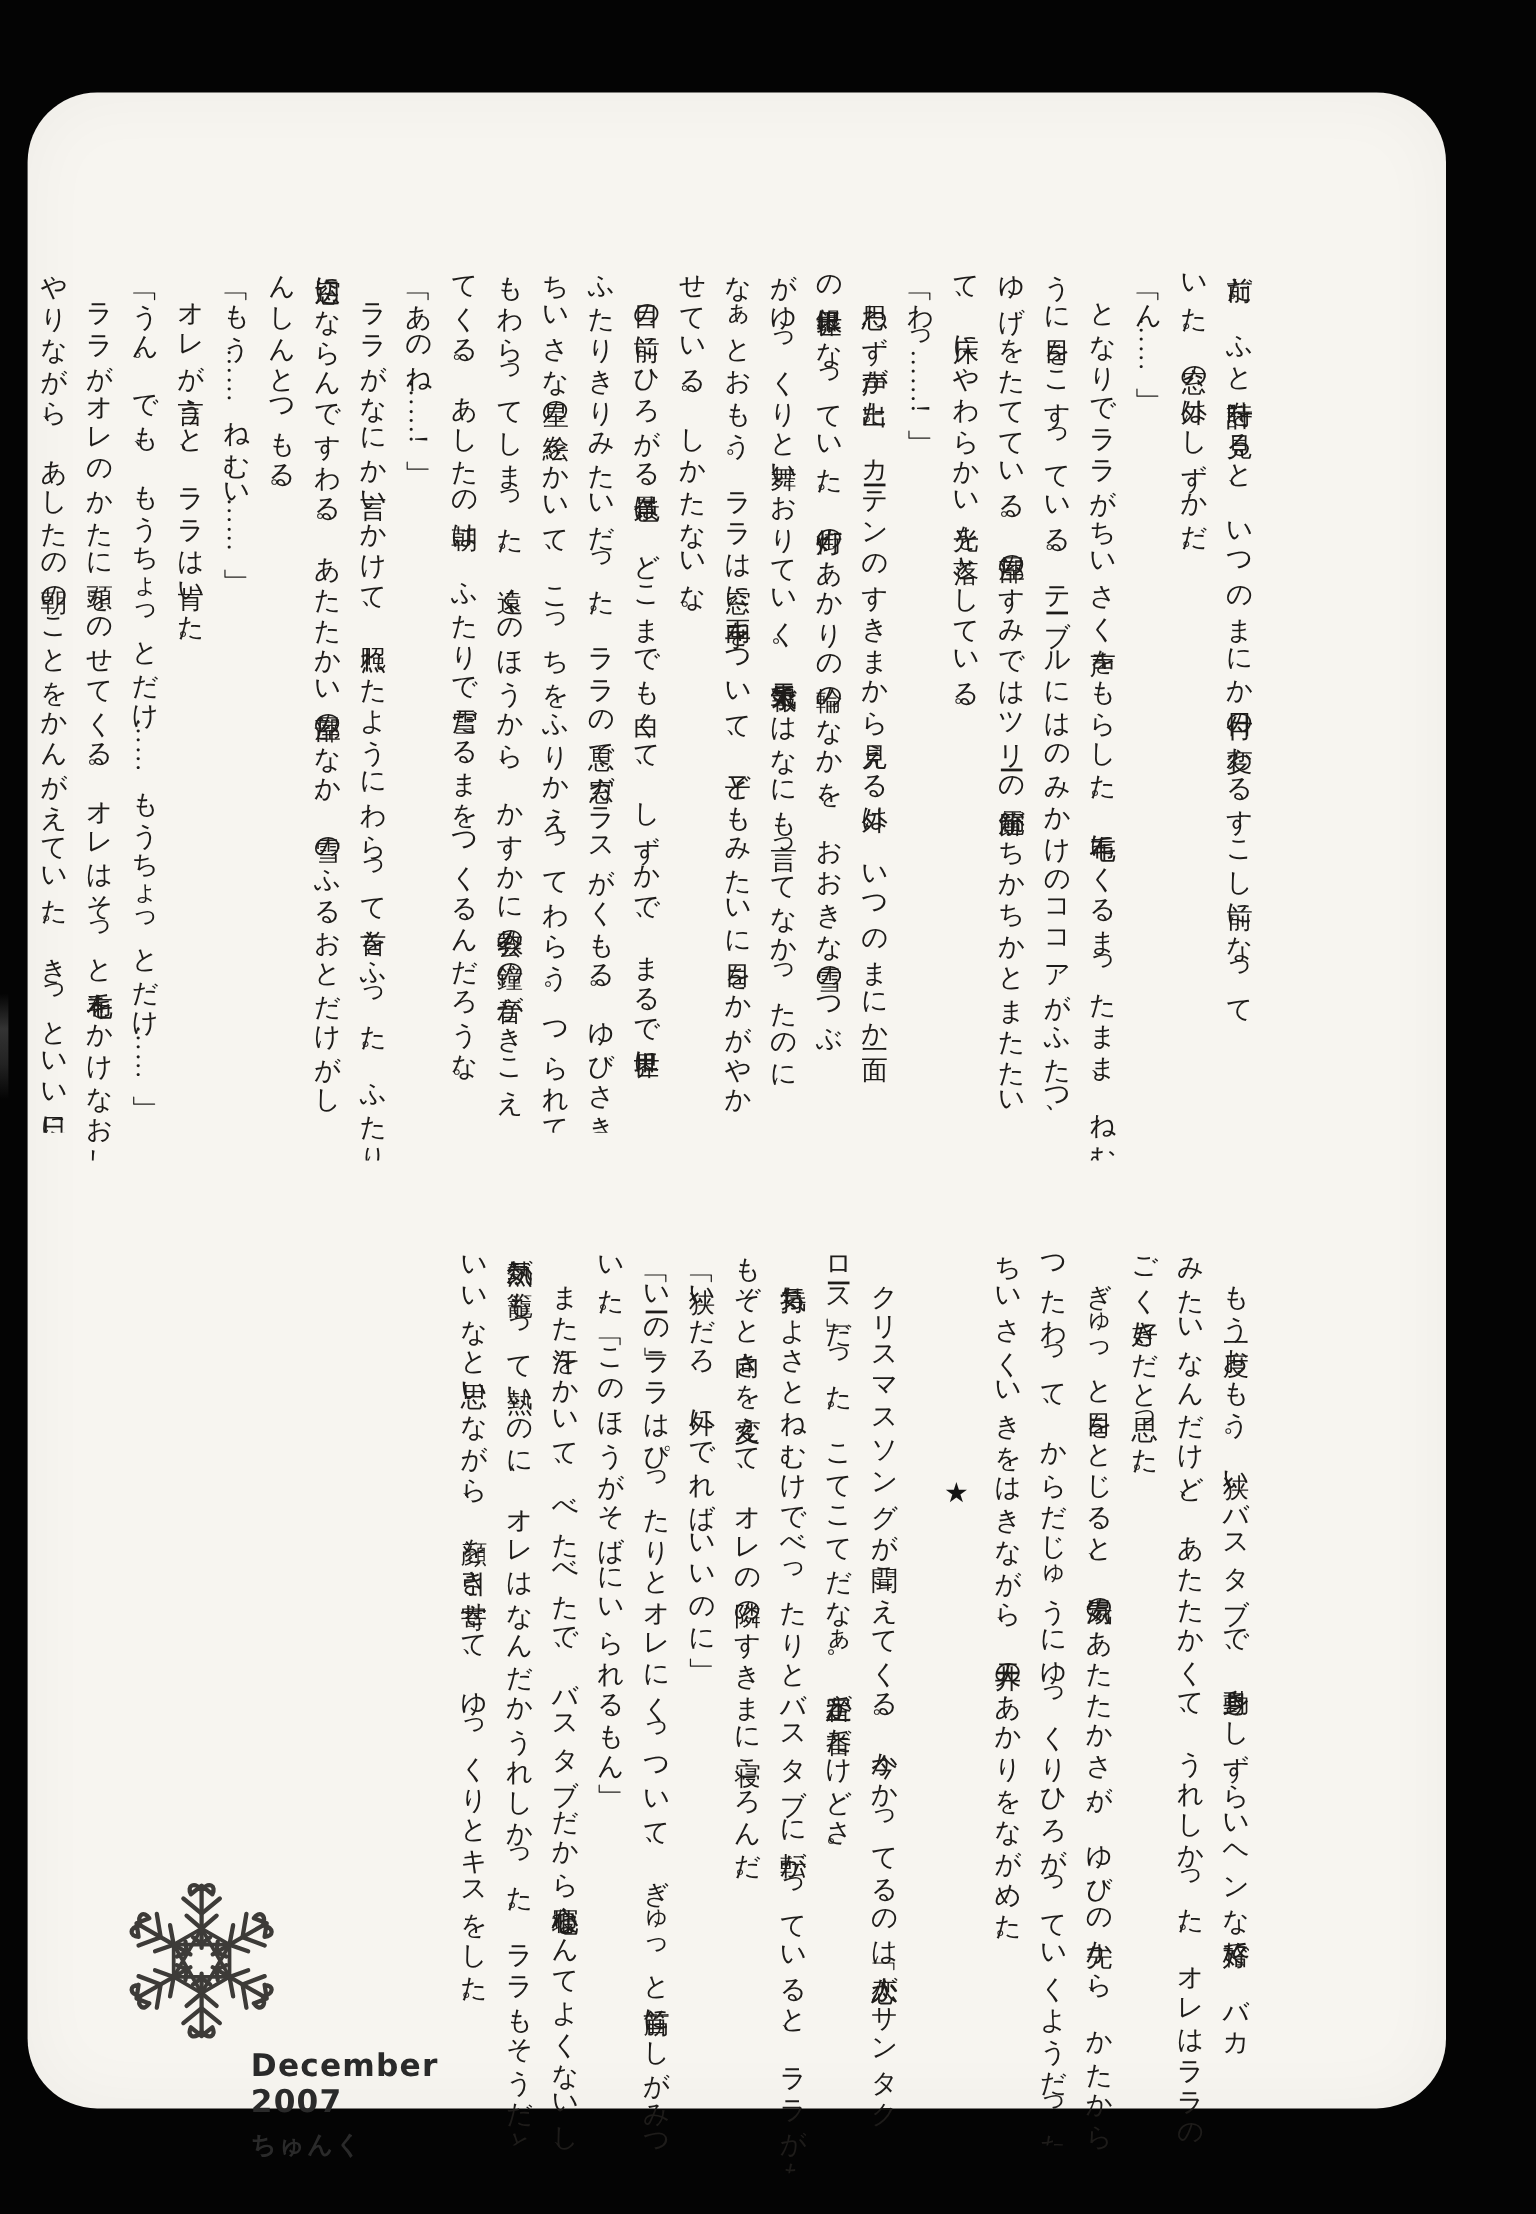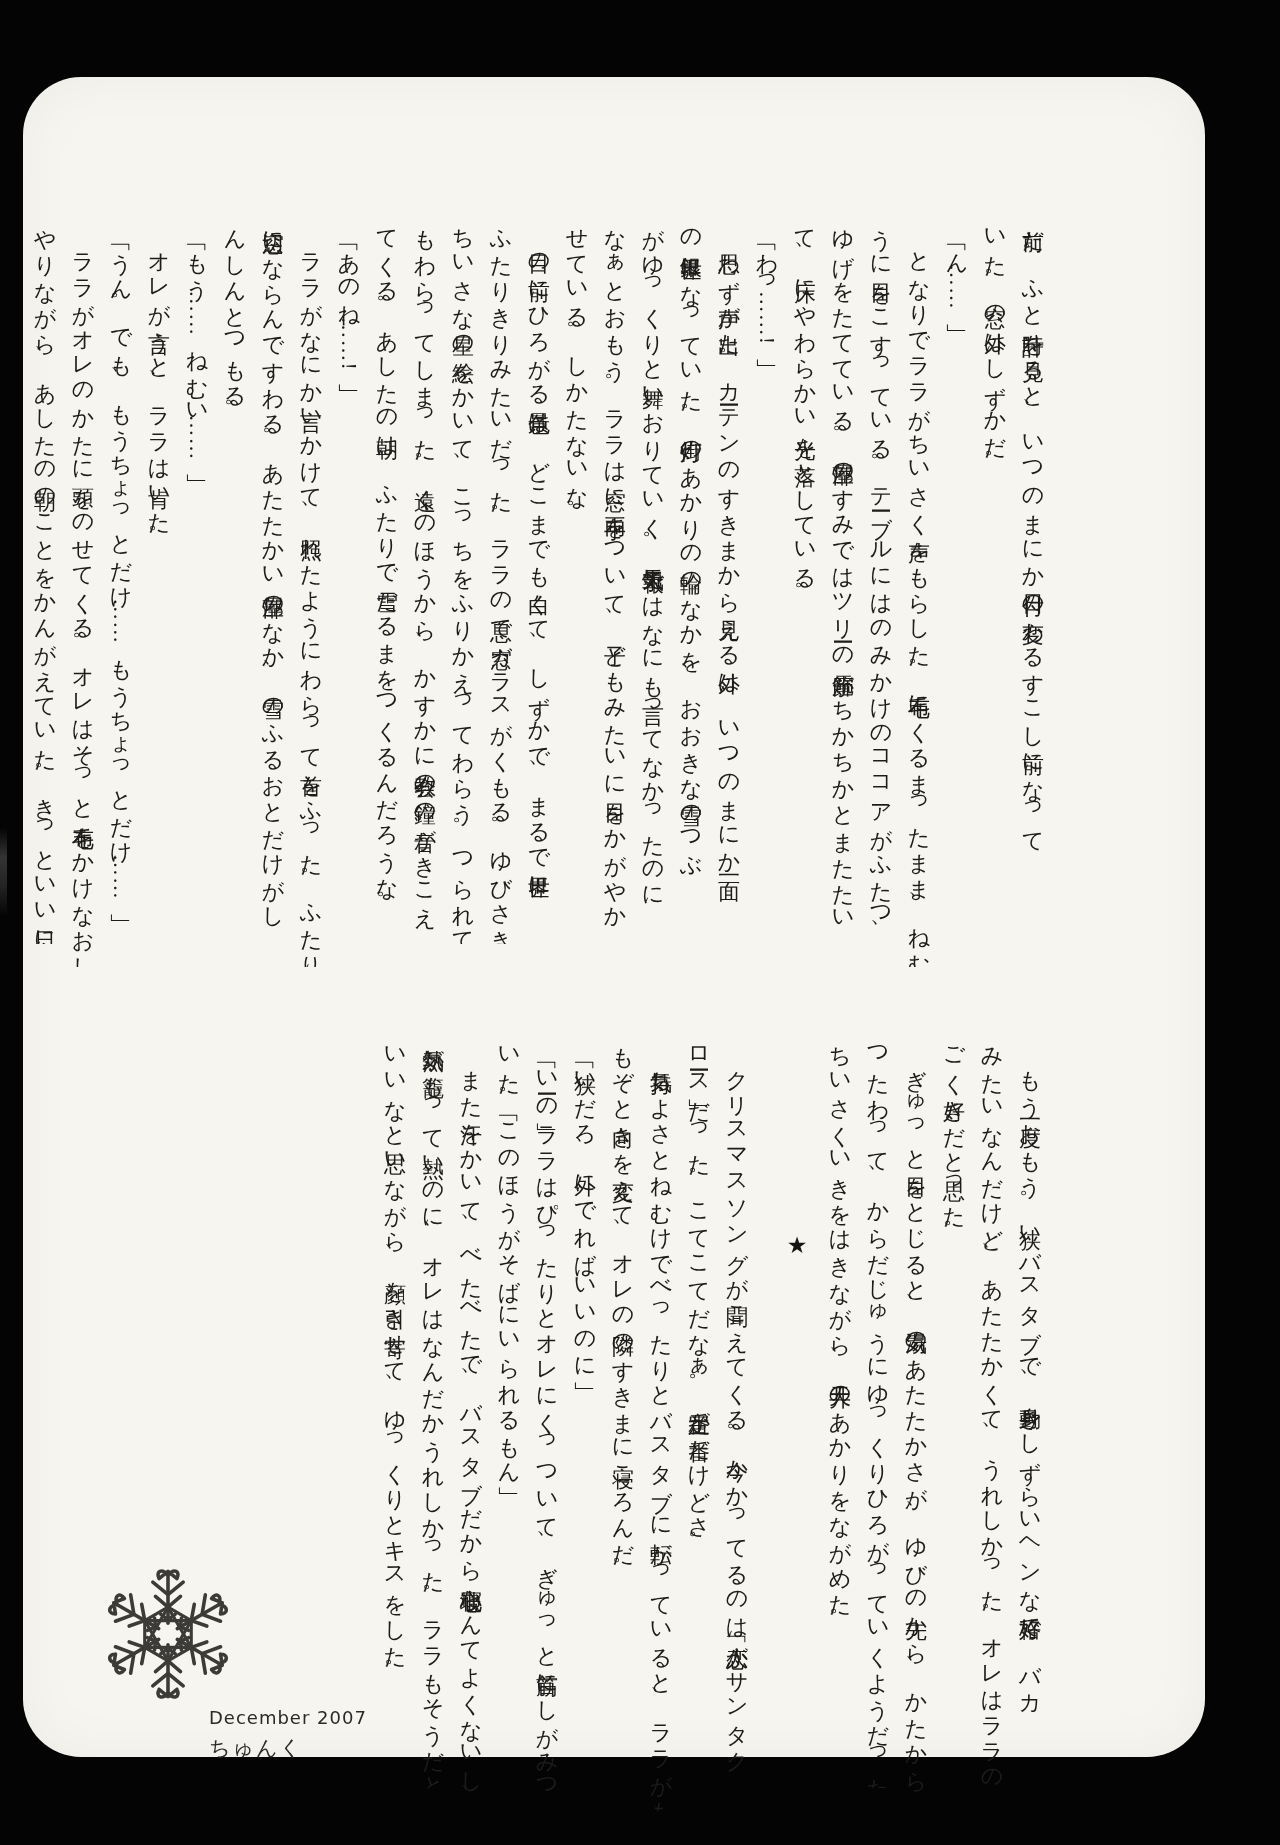--- a/index.html
+++ b/index.html
@@ -17,22 +17,22 @@
   .topblock{right:161px;top:137px;height:730px;}
   .bottomblock{right:164px;top:955px;height:756px;}
   .divider-col{width:26px;margin-left:34px;margin-right:20px;height:100%;}
   .divider-col .star{display:block;padding-top:200px;font-size:23px;color:#141414;
                      font-family:"DejaVu Sans",sans-serif;}
   
   .footer{position:absolute;left:60px;top:1462px;width:340px;height:250px;}
   .snowflake{position:absolute;left:0px;top:0px;}
   .footer-text{position:absolute;left:126px;top:168px;
                font-family:"DejaVu Sans",sans-serif;color:#2a2a2a;}
-  .footer-date{font-size:18px;font-weight:400;letter-spacing:1px;}
-  .footer-credit{font-size:21px;font-weight:400;margin-top:6px;letter-spacing:2px;}
+  .footer-date{font-size:26px;font-weight:700;letter-spacing:1px;}
+  .footer-credit{font-size:21px;font-weight:700;margin-top:6px;letter-spacing:2px;}
   
   .scan-smudge{position:absolute;left:0;top:828px;width:7px;height:88px;
                background:linear-gradient(#040404,#5a5a5a,#3c3c3c,#040404);opacity:.55;}
 </style>
 </head>
 <body>
 
 <div class="stage">
   <div class="scan-smudge"></div>
 

